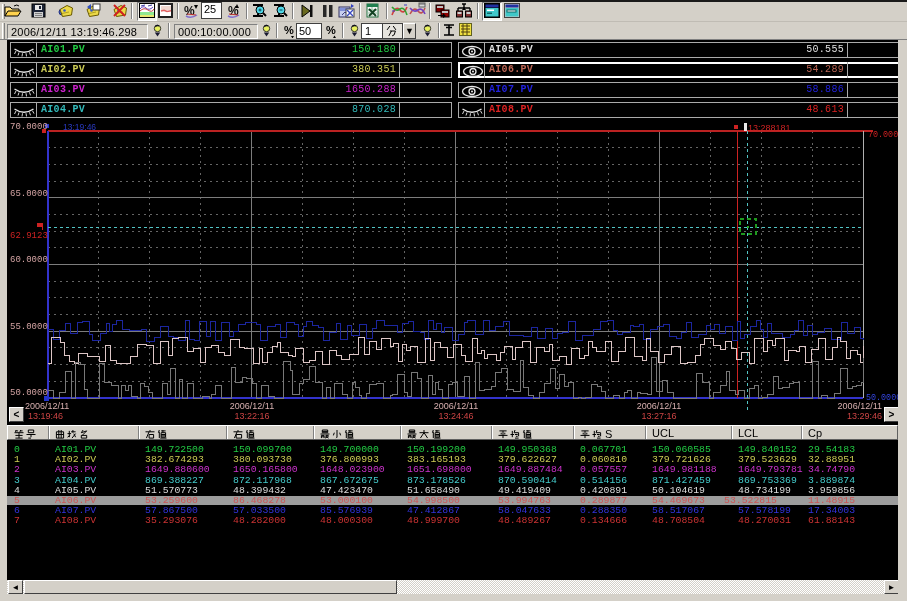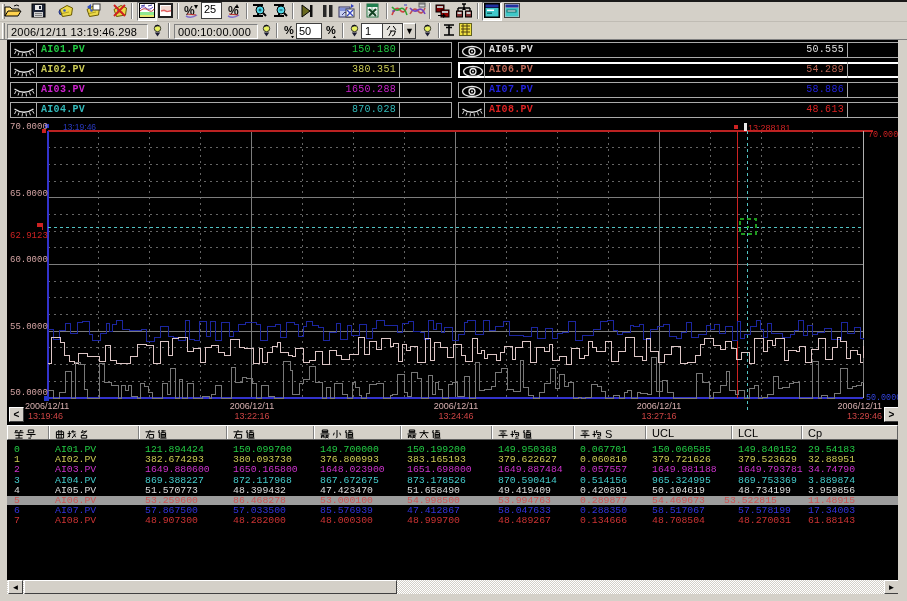--- a/index.html
+++ b/index.html
@@ -403,21 +403,21 @@
     </svg></div>
 <div style="position:absolute;left:573px;top:426px;width:2px;height:13px;border-left:1px solid #808080;border-right:1px solid #fff"></div>
 <div style="position:absolute;left:652px;top:427px;font:11px 'Liberation Sans';color:#000">UCL</div>
 <div style="position:absolute;left:645px;top:426px;width:2px;height:13px;border-left:1px solid #808080;border-right:1px solid #fff"></div>
 <div style="position:absolute;left:738px;top:427px;font:11px 'Liberation Sans';color:#000">LCL</div>
 <div style="position:absolute;left:731px;top:426px;width:2px;height:13px;border-left:1px solid #808080;border-right:1px solid #fff"></div>
 <div style="position:absolute;left:808px;top:427px;font:11px 'Liberation Sans';color:#000">Cp</div>
 <div style="position:absolute;left:801px;top:426px;width:2px;height:13px;border-left:1px solid #808080;border-right:1px solid #fff"></div>
 <div style="position:absolute;left:14px;top:444.0px;font:9.8px 'Liberation Mono';color:#22cc44">0</div>
 <div style="position:absolute;left:55px;top:444.0px;font:9.8px 'Liberation Mono';color:#22cc44;white-space:nowrap">AI01.PV</div>
-<div style="position:absolute;left:145px;top:444.0px;font:9.8px 'Liberation Mono';color:#22cc44;white-space:nowrap">121.894424</div>
+<div style="position:absolute;left:145px;top:444.0px;font:9.8px 'Liberation Mono';color:#22cc44;white-space:nowrap">149.722500</div>
 <div style="position:absolute;left:233px;top:444.0px;font:9.8px 'Liberation Mono';color:#22cc44;white-space:nowrap">150.099700</div>
 <div style="position:absolute;left:320px;top:444.0px;font:9.8px 'Liberation Mono';color:#22cc44;white-space:nowrap">149.700000</div>
 <div style="position:absolute;left:407px;top:444.0px;font:9.8px 'Liberation Mono';color:#22cc44;white-space:nowrap">150.199200</div>
 <div style="position:absolute;left:498px;top:444.0px;font:9.8px 'Liberation Mono';color:#22cc44;white-space:nowrap">149.950368</div>
 <div style="position:absolute;left:580px;top:444.0px;font:9.8px 'Liberation Mono';color:#22cc44;white-space:nowrap">0.067701</div>
 <div style="position:absolute;left:652px;top:444.0px;font:9.8px 'Liberation Mono';color:#22cc44;white-space:nowrap">150.060585</div>
 <div style="position:absolute;left:738px;top:444.0px;font:9.8px 'Liberation Mono';color:#22cc44;white-space:nowrap">149.840152</div>
 <div style="position:absolute;left:808px;top:444.0px;font:9.8px 'Liberation Mono';color:#22cc44;white-space:nowrap">29.54183</div>
 <div style="position:absolute;left:14px;top:454.2px;font:9.8px 'Liberation Mono';color:#cccc55">1</div>
 <div style="position:absolute;left:55px;top:454.2px;font:9.8px 'Liberation Mono';color:#cccc55;white-space:nowrap">AI02.PV</div>
@@ -442,21 +442,21 @@
 <div style="position:absolute;left:738px;top:464.4px;font:9.8px 'Liberation Mono';color:#cc33cc;white-space:nowrap">1649.793781</div>
 <div style="position:absolute;left:808px;top:464.4px;font:9.8px 'Liberation Mono';color:#cc33cc;white-space:nowrap">34.74790</div>
 <div style="position:absolute;left:14px;top:474.6px;font:9.8px 'Liberation Mono';color:#44cccc">3</div>
 <div style="position:absolute;left:55px;top:474.6px;font:9.8px 'Liberation Mono';color:#44cccc;white-space:nowrap">AI04.PV</div>
 <div style="position:absolute;left:145px;top:474.6px;font:9.8px 'Liberation Mono';color:#44cccc;white-space:nowrap">869.388227</div>
 <div style="position:absolute;left:233px;top:474.6px;font:9.8px 'Liberation Mono';color:#44cccc;white-space:nowrap">872.117968</div>
 <div style="position:absolute;left:320px;top:474.6px;font:9.8px 'Liberation Mono';color:#44cccc;white-space:nowrap">867.672675</div>
 <div style="position:absolute;left:407px;top:474.6px;font:9.8px 'Liberation Mono';color:#44cccc;white-space:nowrap">873.178526</div>
 <div style="position:absolute;left:498px;top:474.6px;font:9.8px 'Liberation Mono';color:#44cccc;white-space:nowrap">870.590414</div>
 <div style="position:absolute;left:580px;top:474.6px;font:9.8px 'Liberation Mono';color:#44cccc;white-space:nowrap">0.514156</div>
-<div style="position:absolute;left:652px;top:474.6px;font:9.8px 'Liberation Mono';color:#44cccc;white-space:nowrap">965.324995</div>
+<div style="position:absolute;left:652px;top:474.6px;font:9.8px 'Liberation Mono';color:#44cccc;white-space:nowrap">871.427459</div>
 <div style="position:absolute;left:738px;top:474.6px;font:9.8px 'Liberation Mono';color:#44cccc;white-space:nowrap">869.753369</div>
 <div style="position:absolute;left:808px;top:474.6px;font:9.8px 'Liberation Mono';color:#44cccc;white-space:nowrap">3.889874</div>
 <div style="position:absolute;left:14px;top:484.8px;font:9.8px 'Liberation Mono';color:#dddddd">4</div>
 <div style="position:absolute;left:55px;top:484.8px;font:9.8px 'Liberation Mono';color:#dddddd;white-space:nowrap">AI05.PV</div>
 <div style="position:absolute;left:145px;top:484.8px;font:9.8px 'Liberation Mono';color:#dddddd;white-space:nowrap">51.570773</div>
 <div style="position:absolute;left:233px;top:484.8px;font:9.8px 'Liberation Mono';color:#dddddd;white-space:nowrap">48.399432</div>
 <div style="position:absolute;left:320px;top:484.8px;font:9.8px 'Liberation Mono';color:#dddddd;white-space:nowrap">47.423470</div>
 <div style="position:absolute;left:407px;top:484.8px;font:9.8px 'Liberation Mono';color:#dddddd;white-space:nowrap">51.658490</div>
 <div style="position:absolute;left:498px;top:484.8px;font:9.8px 'Liberation Mono';color:#dddddd;white-space:nowrap">49.419409</div>
 <div style="position:absolute;left:580px;top:484.8px;font:9.8px 'Liberation Mono';color:#dddddd;white-space:nowrap">0.420891</div>
@@ -481,21 +481,21 @@
 <div style="position:absolute;left:233px;top:505.2px;font:9.8px 'Liberation Mono';color:#3333dd;white-space:nowrap">57.033500</div>
 <div style="position:absolute;left:320px;top:505.2px;font:9.8px 'Liberation Mono';color:#3333dd;white-space:nowrap">85.576939</div>
 <div style="position:absolute;left:407px;top:505.2px;font:9.8px 'Liberation Mono';color:#3333dd;white-space:nowrap">47.412867</div>
 <div style="position:absolute;left:498px;top:505.2px;font:9.8px 'Liberation Mono';color:#3333dd;white-space:nowrap">58.047633</div>
 <div style="position:absolute;left:580px;top:505.2px;font:9.8px 'Liberation Mono';color:#3333dd;white-space:nowrap">0.288350</div>
 <div style="position:absolute;left:652px;top:505.2px;font:9.8px 'Liberation Mono';color:#3333dd;white-space:nowrap">58.517067</div>
 <div style="position:absolute;left:738px;top:505.2px;font:9.8px 'Liberation Mono';color:#3333dd;white-space:nowrap">57.578199</div>
 <div style="position:absolute;left:808px;top:505.2px;font:9.8px 'Liberation Mono';color:#3333dd;white-space:nowrap">17.34003</div>
 <div style="position:absolute;left:14px;top:515.4px;font:9.8px 'Liberation Mono';color:#cc3333">7</div>
 <div style="position:absolute;left:55px;top:515.4px;font:9.8px 'Liberation Mono';color:#cc3333;white-space:nowrap">AI08.PV</div>
-<div style="position:absolute;left:145px;top:515.4px;font:9.8px 'Liberation Mono';color:#cc3333;white-space:nowrap">48.907300</div>
+<div style="position:absolute;left:145px;top:515.4px;font:9.8px 'Liberation Mono';color:#cc3333;white-space:nowrap">35.293076</div>
 <div style="position:absolute;left:233px;top:515.4px;font:9.8px 'Liberation Mono';color:#cc3333;white-space:nowrap">48.282000</div>
 <div style="position:absolute;left:320px;top:515.4px;font:9.8px 'Liberation Mono';color:#cc3333;white-space:nowrap">48.000300</div>
 <div style="position:absolute;left:407px;top:515.4px;font:9.8px 'Liberation Mono';color:#cc3333;white-space:nowrap">48.999700</div>
 <div style="position:absolute;left:498px;top:515.4px;font:9.8px 'Liberation Mono';color:#cc3333;white-space:nowrap">48.489267</div>
 <div style="position:absolute;left:580px;top:515.4px;font:9.8px 'Liberation Mono';color:#cc3333;white-space:nowrap">0.134666</div>
 <div style="position:absolute;left:652px;top:515.4px;font:9.8px 'Liberation Mono';color:#cc3333;white-space:nowrap">48.708504</div>
 <div style="position:absolute;left:738px;top:515.4px;font:9.8px 'Liberation Mono';color:#cc3333;white-space:nowrap">48.270031</div>
 <div style="position:absolute;left:808px;top:515.4px;font:9.8px 'Liberation Mono';color:#cc3333;white-space:nowrap">61.88143</div>
 <div style="position:absolute;left:7px;top:580px;width:893px;height:14px;background:repeating-conic-gradient(#fff 0% 25%, #d4d0c8 0% 50%) 0 0/2px 2px">
     <div style="position:absolute;left:1px;top:0;width:15px;height:14px;background:#d4d0c8;border-top:1px solid #fff;border-left:1px solid #fff;border-bottom:1px solid #404040;border-right:1px solid #404040;font:8px 'Liberation Sans';text-align:center;line-height:13px">◄</div>

